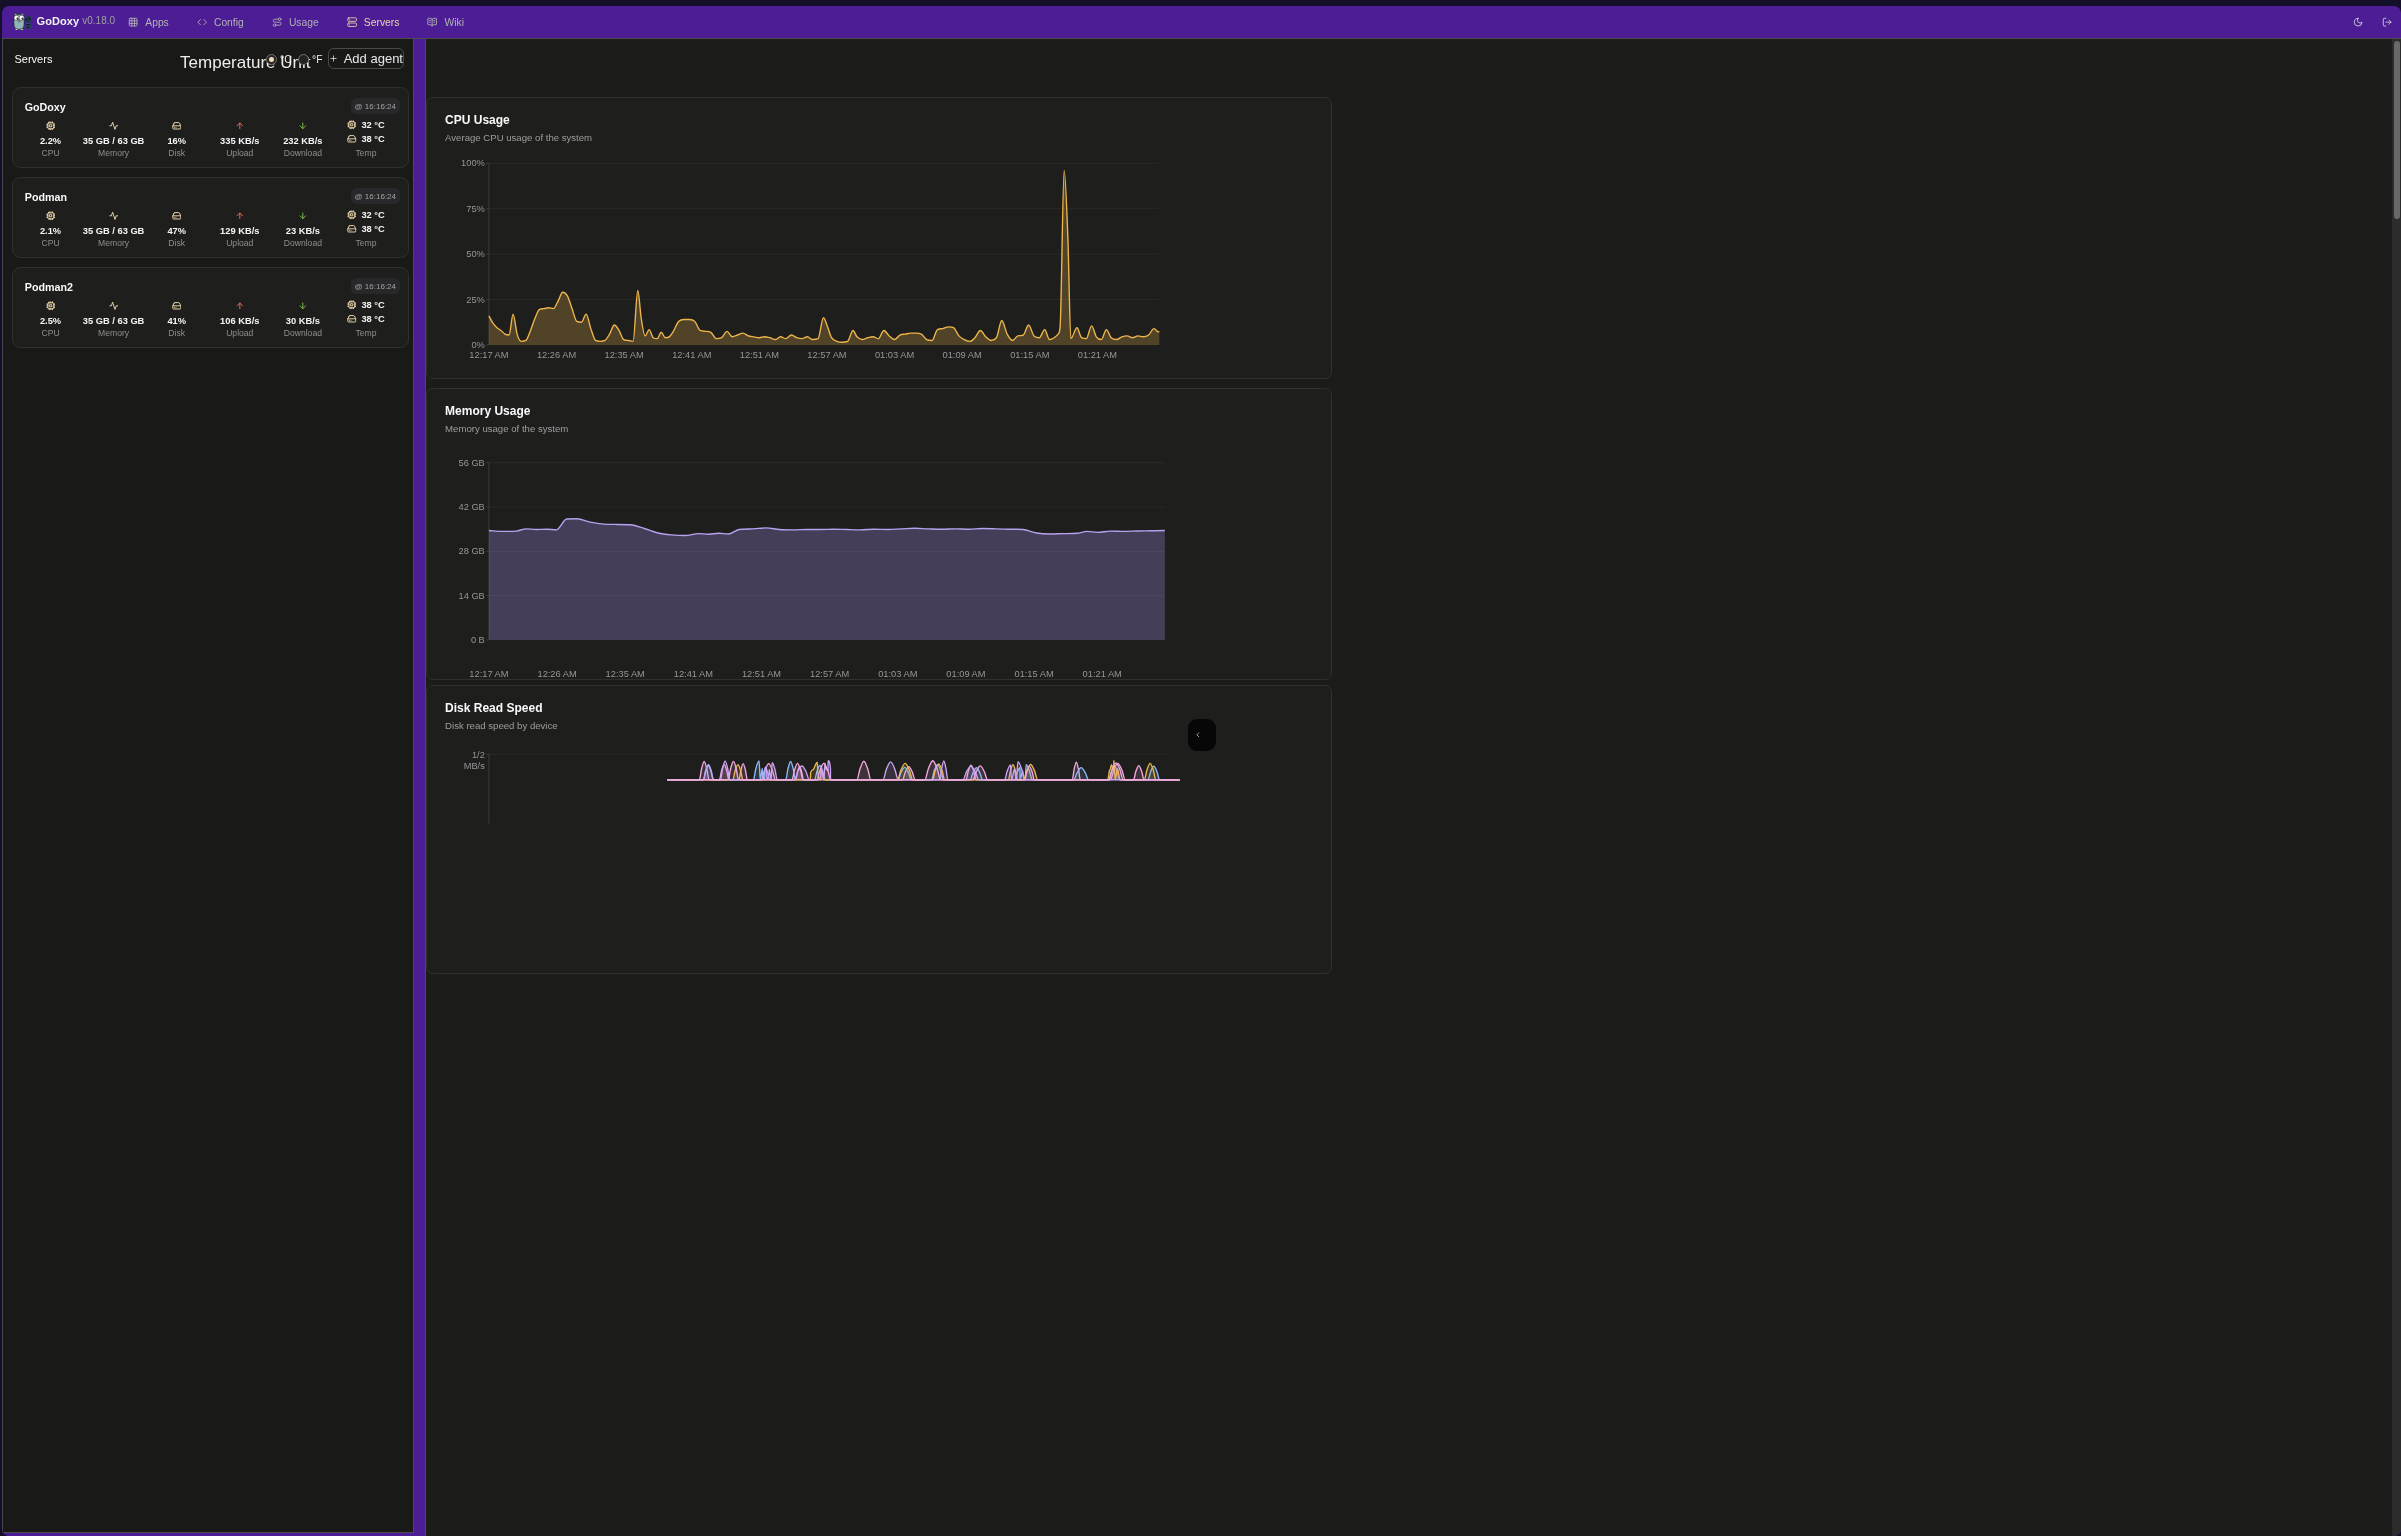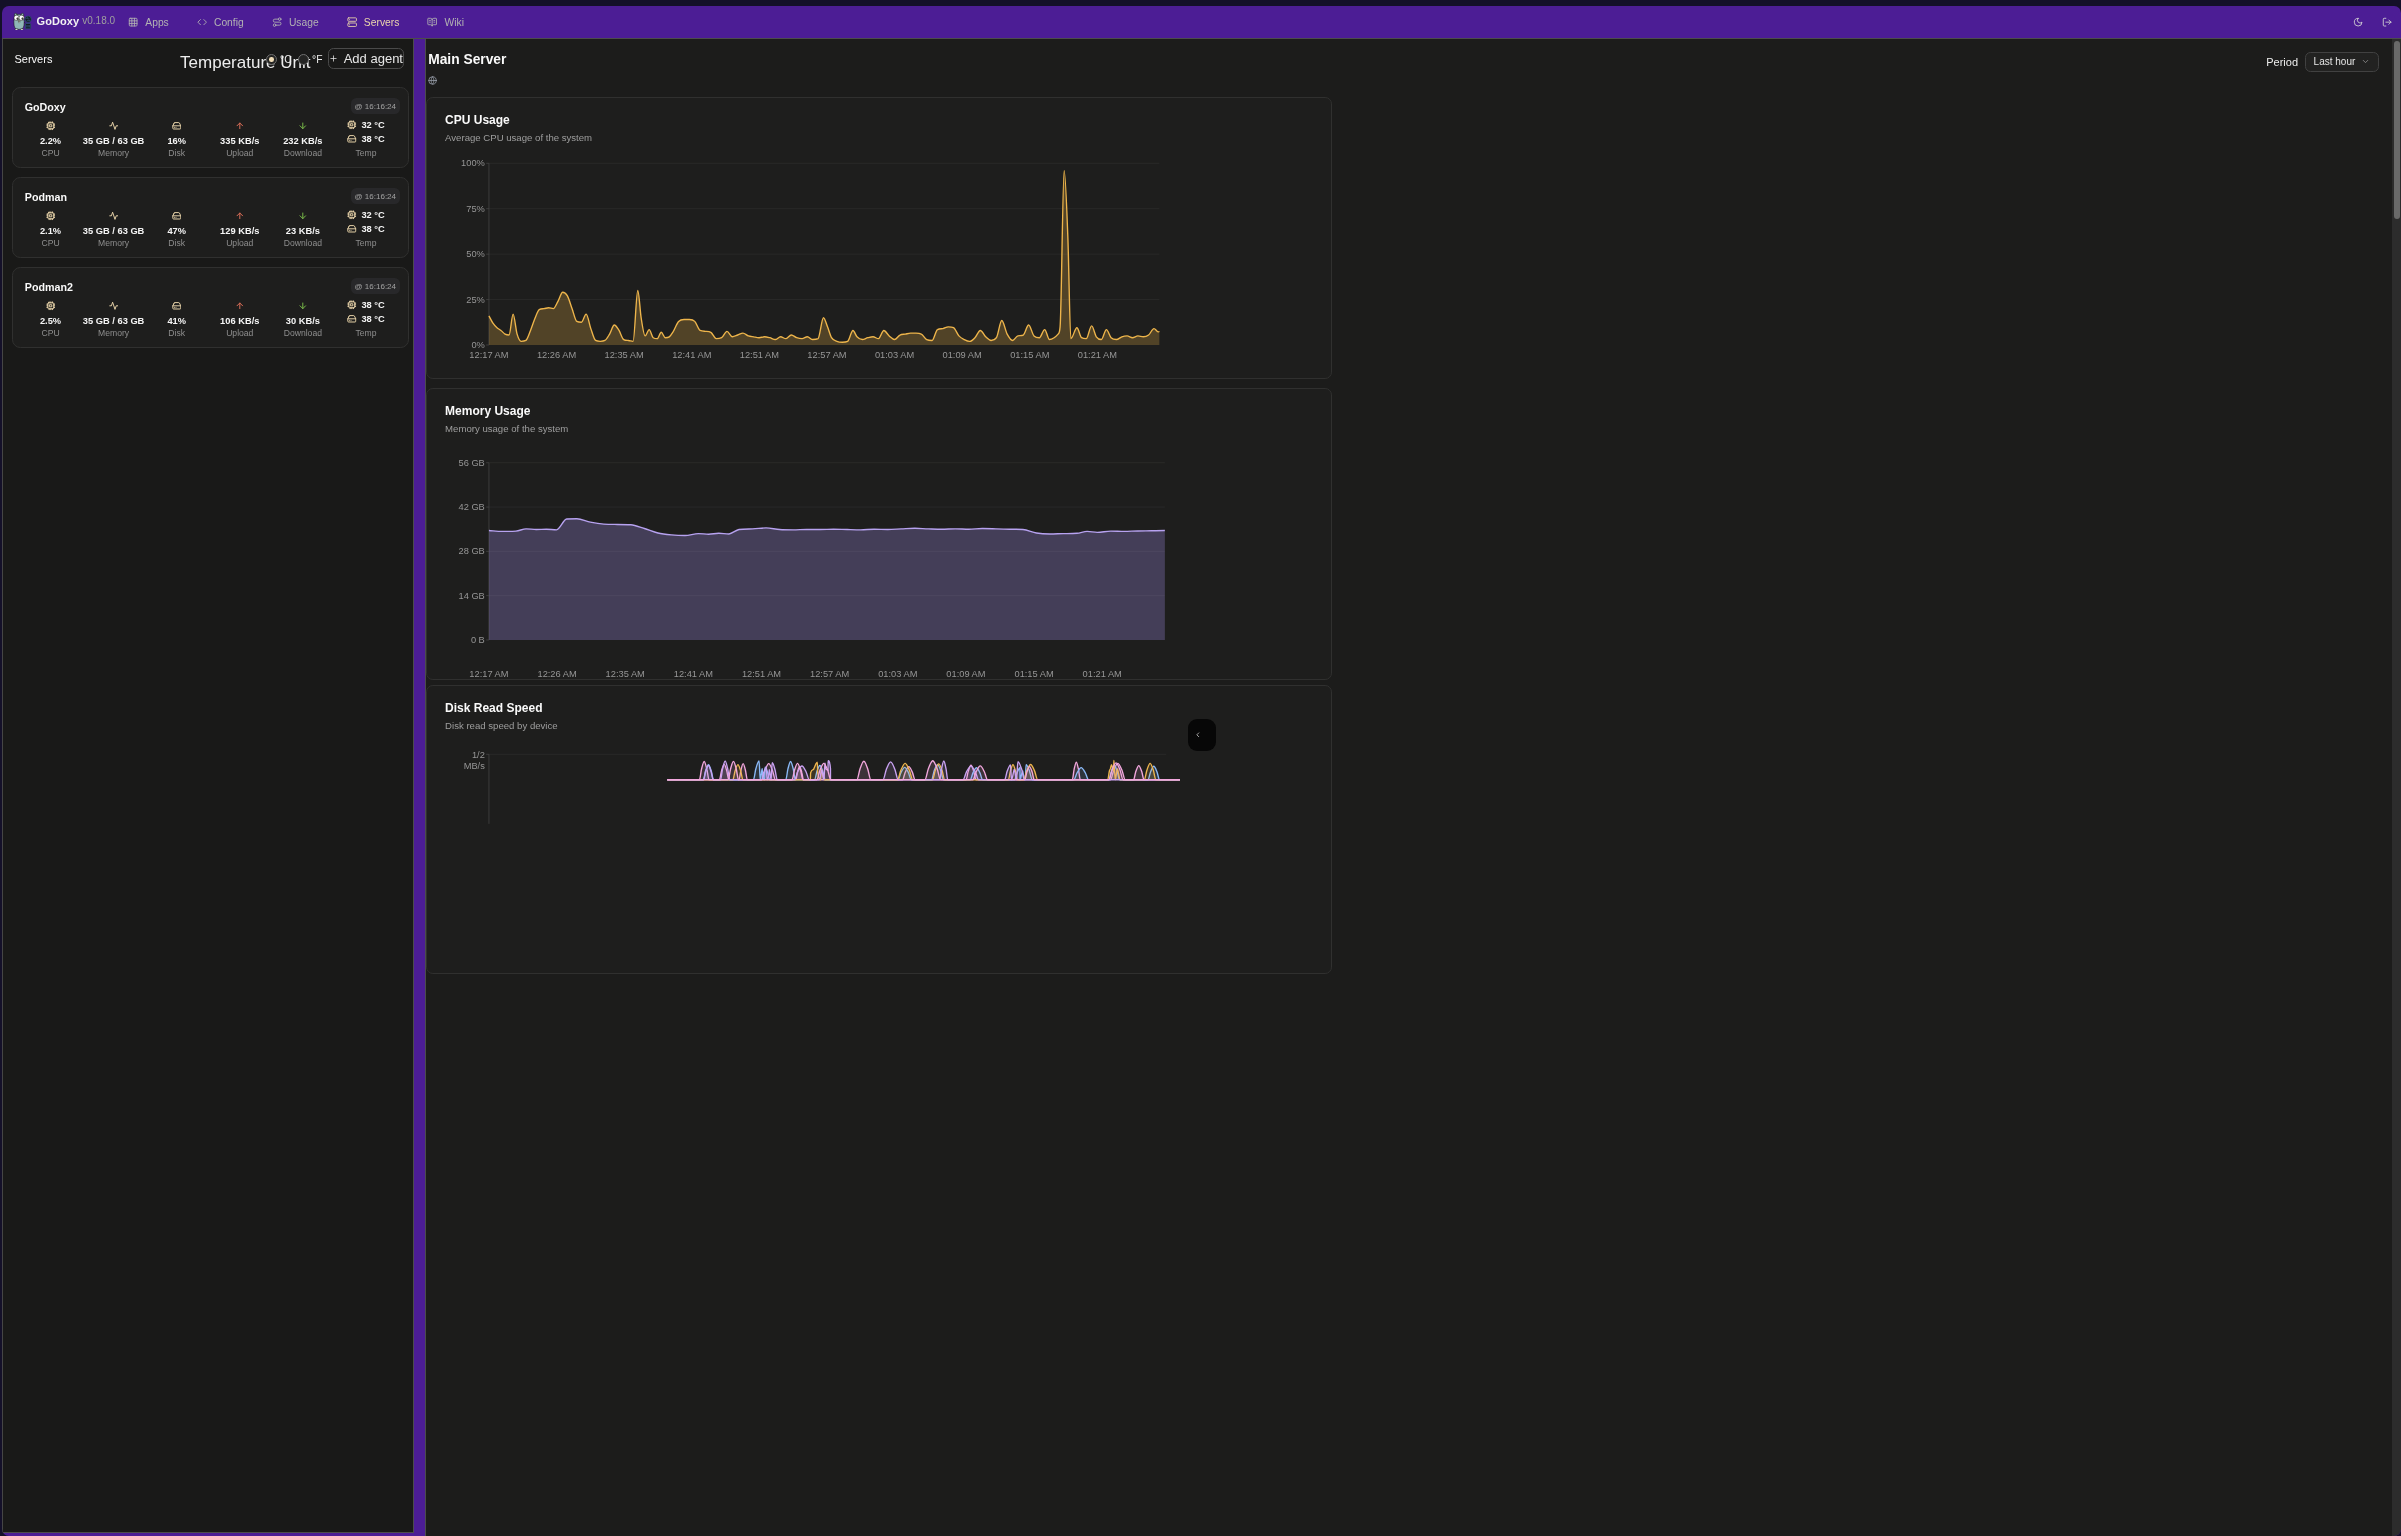--- a/index.html
+++ b/index.html
@@ -431,33 +431,20 @@
               </svg>
               <span>38 °C</span>
             </div>
       <div class="clab">Temp</div>
     </div>
       </div>
     </div>
   </div>
 
   <div id="right">
-    <div id="mhead">
-      <div id="mtitle">Main Server</div>
-      <div id="mglobe"><svg class="ic" width="9" height="9" style="color:#9ca3af;" viewBox="0 0 13 13">
-            <use href="#i-globe"></use>
-          </svg></div>
-      <div id="period">Period</div>
-      <div id="select">
-          <span>Last hour</span>
-          <svg class="ic" width="9" height="9" style="color:#9a9a9a;" viewBox="0 0 13 13">
-            <use href="#i-chevd"></use>
-          </svg>
-        </div>
-    </div>
 
     <div class="ccard" style="top:58px; height:282px">
       <div class="ctitle">CPU Usage</div>
       <div class="csub">Average CPU usage of the system</div>
       <svg class="chart" width="753" height="282" viewBox="0 0 1094 409">
         <line x1="90" x2="1064" y1="94.5" y2="94.5" class="gl"></line>
         <line x1="90" x2="1064" y1="160.5" y2="160.5" class="gl"></line>
         <line x1="90" x2="1064" y1="226.5" y2="226.5" class="gl"></line>
         <line x1="90" x2="1064" y1="292.5" y2="292.5" class="gl"></line>
         <line x1="90" y1="94.5" x2="90" y2="358.5" class="axl"></line>

